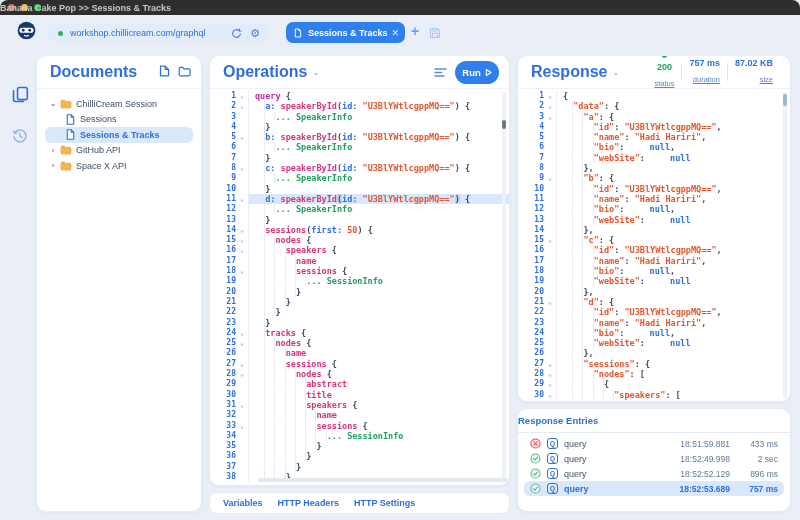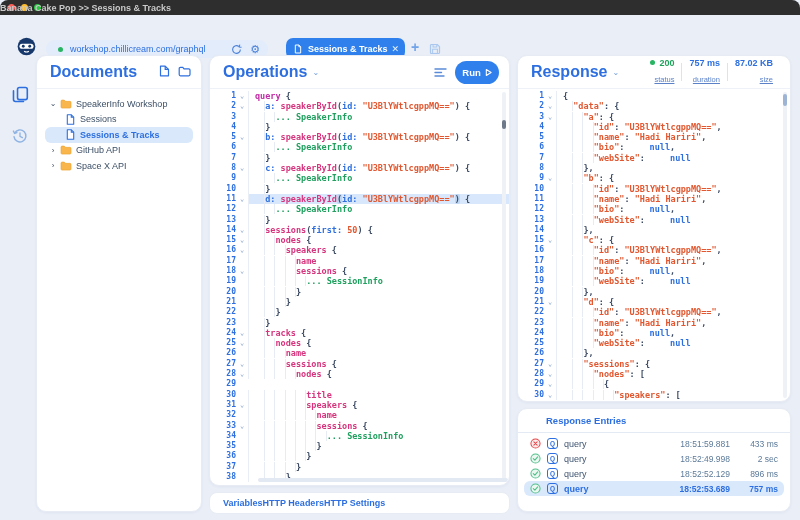--- a/index.html
+++ b/index.html
@@ -8,21 +8,21 @@
 
   
   .titlebar { position:absolute; left:0; top:0; width:800px; height:15px; background:#2e2e2e;
               border-radius:8px 8px 0 0; display:flex; align-items:center; }
   .traffic { display:flex; gap:6px; margin-left:8px; }
   .tl { width:7px; height:7px; border-radius:50%; }
   .tl.r { background:#ff5f57; } .tl.y { background:#febc2e; } .tl.g { background:#28c840; }
   .win-title { position:absolute; left:0; right:0; text-align:left; font-size:9px; font-weight:bold; color:#c9c9c9; }
 
   
-  .toolbar { position:absolute; left:0; top:15px; width:800px; height:37px;margin-top:16px; }
+  .toolbar { position:absolute; left:0; top:15px; width:800px; height:37px; }
   .logo { position:absolute; left:17px; top:6px; }
   .url-bar { position:absolute; left:46px; top:9px; width:222px; height:18px; background:#e2ecfa;
              border-radius:9px; display:flex; align-items:center; padding:0 8px; }
   .url-dot { width:5px; height:5px; border-radius:50%; background:#28b463; margin:0 7px 0 4px; flex:none; }
   .url-text { font-size:9px; color:#2d6fe0; flex:1; white-space:nowrap; }
   .url-ic { margin-left:8px; display:flex; align-items:center; }
   .gear-glyph { font-size:11px; color:#4a80d9; line-height:1; }
   .doc-tab { position:absolute; left:286px; top:7px; width:119px; height:21px; background:#2f80ed;
              border-radius:7px; display:flex; align-items:center; padding:0 8px; color:#fff; }
   .doc-tab .lbl { font-size:9px; font-weight:bold; flex:1; margin-left:6px; white-space:nowrap; }
@@ -34,21 +34,21 @@
   .rail-ic { position:absolute; left:12px; }
 
   
   .panel { position:absolute; background:#ffffff; border-radius:10px; border:1px solid #e7ecf4;
            box-shadow:0 1px 3px rgba(40,60,100,.05); overflow:hidden; }
   .p-docs { left:36px; top:55px; width:166px; height:457px; }
   .p-ops  { left:209px; top:55px; width:301px; height:431px; }
   .p-resp { left:517px; top:55px; width:274px; height:347px; }
   .p-entries { left:517px; top:408px; width:274px; height:104px; }
   .p-footer { position:absolute; left:209px; top:492px; width:301px; height:22px; background:#fff;
-              border-radius:8px; border:1px solid #e7ecf4; display:flex; align-items:center; padding:0 13px; }
+              border-radius:8px; border:1px solid #e7ecf4; display:flex; align-items:center; gap:15px; padding:0 13px; }
   .p-footer span { font-size:9px; font-weight:bold; color:#2d6fe0; white-space:nowrap; }
 
   .phead { height:33px; display:flex; align-items:center; padding:0 10px 0 13px; border-bottom:1px solid #eef2f8; }
   .ptitle { font-size:16px; font-weight:bold; color:#2d6fe0; white-space:nowrap; }
   .chev { font-size:8px; color:#6f9be0; margin-left:5px; }
 
   
   .dhead-icons { margin-left:auto; display:flex; gap:8px; align-items:center; }
   .find { margin:7px 8px 0 8px; height:17px; background:#e9eff8; border-radius:8px; display:flex;
           align-items:center; padding:0 7px; gap:5px; }
@@ -67,21 +67,21 @@
 
   
   .run-btn { margin-left:8px; width:44px; height:23px; background:#2f80ed; border:none; border-radius:12px;
              color:#fff; font-size:9.5px; font-weight:bold; display:flex; align-items:center;
              justify-content:center; gap:4px; font-family:"Liberation Sans",sans-serif; }
   .prettify { margin-left:auto; display:flex; align-items:center; }
 
   
   .stats { margin-left:auto; display:flex; align-items:center; }
   .stat { text-align:right; padding:0 7px; line-height:1.15; }
-  .stat .v { font-size:9px; font-weight:bold; color:#2d6fe0; display:flex; align-items:center; justify-content:flex-end; gap:4px; }
+  .stat .v { font-size:9px; font-weight:bold; color:#2d6fe0; display:flex; align-items:center; justify-content:flex-end; gap:4px;flex-direction:column; }
   .stat.ok .v { color:#1fa25c; }
   .stat .l { font-size:7.5px; color:#5b82c9;text-decoration:underline; }
   .stat-sep { width:1px; height:18px; background:#d9e3f2; }
   .sdot { width:5px; height:5px; border-radius:50%; background:#28b463; }
 
   
   .code { padding-top:2px; position:relative; }
   .code-line { display:flex; height:10.3px; line-height:10.3px; white-space:pre;
                font-family:"DejaVu Sans Mono", monospace; font-size:8.5px; font-weight:600; }
   .gut { width:26px; text-align:right; color:#2d6fe0; font-size:8px; flex:none; }
@@ -93,21 +93,21 @@
   .tk-str { color:#e2572f; } .tk-num { color:#e2572f; } .tk-frag { color:#1fa05e; }
   .tk-br { color:#3c4a63; } .tk-key { color:#e2572f; } .tk-nul { color:#2d6fe0;padding-left:20px; }
   .tk-brm { color:#3c4a63; background:#bdd6f4; border-radius:2px; }
 
   
   .vtrack { position:absolute; width:4px; border-radius:2px; background:#eef1f6; }
   .vthumb { position:absolute; width:4px; border-radius:2px; }
   .htrack { position:absolute; height:4px; border-radius:2px; background:#e3e9f2; }
 
   
-  .e-head { height:24px; display:flex; align-items:center; padding:0 28px; border-bottom:1px solid #e4eaf3; }
+  .e-head { height:24px; display:flex; align-items:center; padding:0 0; border-bottom:1px solid #e4eaf3; }
   .e-title { font-size:9.5px; font-weight:bold; color:#2d6fe0; }
   .e-rows { padding:3px 6px; }
   .e-row { height:15px; display:flex; align-items:center; gap:6px; padding:0 6px; border-radius:6px; }
   .e-row .q { width:11px; height:11px; border:1.2px solid #2d6fe0; border-radius:3px; color:#2d6fe0;
               font-size:6.5px; font-weight:bold; display:flex; align-items:center; justify-content:center; flex:none; }
   .e-row .elabel { font-size:9px; color:#3e5470; flex:1; }
   .e-row .etime { font-size:8.5px; color:#5c7a99; margin-left:auto; }
   .e-row .edur { font-size:8.5px; color:#5c7a99; width:42px; text-align:right; }
   .e-row.sel { background:#d9e8fb; }
   .e-row.sel .elabel, .e-row.sel .etime, .e-row.sel .edur { color:#2d6fe0; font-weight:bold; }
@@ -197,21 +197,21 @@
     </span>
   </div>
   <div class="tree" id="doc-tree">
       <div class="tree-row">
         <span class="tchev">⌄</span>
         <span class="ticon">
           <svg width="12" height="10" viewBox="0 0 13 11">
             <path d="M1 2.4 Q1 1.2 2.2 1.2 L4.6 1.2 L5.8 2.6 L10.8 2.6 Q12 2.6 12 3.8 L12 8.8 Q12 10 10.8 10 L2.2 10 Q1 10 1 8.8 Z" fill="#f8b64c" stroke="#eda231" stroke-width="0.7"></path>
           </svg>
         </span>
-        <span class="tlabel">SpeakerInfo Workshop</span>
+        <span class="tlabel">ChilliCream Session</span>
       </div>
       <div class="tree-row child">
         <span class="ticon">
           <svg width="9" height="11" viewBox="0 0 9 11">
             <path d="M1.3 0.8 L5.3 0.8 L7.7 3.2 L7.7 10.2 L1.3 10.2 Z" fill="#fff" stroke="#2d6fe0" stroke-width="1.1" stroke-linejoin="round"></path>
             <path d="M5.3 0.8 L5.3 3.2 L7.7 3.2" fill="none" stroke="#2d6fe0" stroke-width="1.1"></path>
           </svg>
         </span>
         <span class="tlabel">Sessions</span>
       </div>
@@ -283,21 +283,21 @@
       <div class="code-line"><span class="gut">19</span><span class="fold"></span><span class="ltxt"><span class="tk-pl ind">          </span><span class="tk-frag">... SessionInfo</span></span></div>
       <div class="code-line"><span class="gut">20</span><span class="fold"></span><span class="ltxt"><span class="tk-pl ind">        </span><span class="tk-br">}</span></span></div>
       <div class="code-line"><span class="gut">21</span><span class="fold"></span><span class="ltxt"><span class="tk-pl ind">      </span><span class="tk-br">}</span></span></div>
       <div class="code-line"><span class="gut">22</span><span class="fold"></span><span class="ltxt"><span class="tk-pl ind">    </span><span class="tk-br">}</span></span></div>
       <div class="code-line"><span class="gut">23</span><span class="fold"></span><span class="ltxt"><span class="tk-pl ind">  </span><span class="tk-br">}</span></span></div>
       <div class="code-line"><span class="gut">24</span><span class="fold">⌄</span><span class="ltxt"><span class="tk-pl ind">  </span><span class="tk-fld">tracks</span><span class="tk-pl"> </span><span class="tk-br">{</span></span></div>
       <div class="code-line"><span class="gut">25</span><span class="fold">⌄</span><span class="ltxt"><span class="tk-pl ind">    </span><span class="tk-fld">nodes</span><span class="tk-pl"> </span><span class="tk-br">{</span></span></div>
       <div class="code-line"><span class="gut">26</span><span class="fold"></span><span class="ltxt"><span class="tk-pl ind">      </span><span class="tk-fld">name</span></span></div>
       <div class="code-line"><span class="gut">27</span><span class="fold">⌄</span><span class="ltxt"><span class="tk-pl ind">      </span><span class="tk-fld">sessions</span><span class="tk-pl"> </span><span class="tk-br">{</span></span></div>
       <div class="code-line"><span class="gut">28</span><span class="fold">⌄</span><span class="ltxt"><span class="tk-pl ind">        </span><span class="tk-fld">nodes</span><span class="tk-pl"> </span><span class="tk-br">{</span></span></div>
-      <div class="code-line"><span class="gut">29</span><span class="fold"></span></div>
+      <div class="code-line"><span class="gut">29</span><span class="fold"></span><span class="ltxt"><span class="tk-pl ind">          </span><span class="tk-fld">abstract</span></span></div>
       <div class="code-line"><span class="gut">30</span><span class="fold"></span><span class="ltxt"><span class="tk-pl ind">          </span><span class="tk-fld">title</span></span></div>
       <div class="code-line"><span class="gut">31</span><span class="fold">⌄</span><span class="ltxt"><span class="tk-pl ind">          </span><span class="tk-fld">speakers</span><span class="tk-pl"> </span><span class="tk-br">{</span></span></div>
       <div class="code-line"><span class="gut">32</span><span class="fold"></span><span class="ltxt"><span class="tk-pl ind">            </span><span class="tk-fld">name</span></span></div>
       <div class="code-line"><span class="gut">33</span><span class="fold">⌄</span><span class="ltxt"><span class="tk-pl ind">            </span><span class="tk-fld">sessions</span><span class="tk-pl"> </span><span class="tk-br">{</span></span></div>
       <div class="code-line"><span class="gut">34</span><span class="fold"></span><span class="ltxt"><span class="tk-pl ind">              </span><span class="tk-frag">... SessionInfo</span></span></div>
       <div class="code-line"><span class="gut">35</span><span class="fold"></span><span class="ltxt"><span class="tk-pl ind">            </span><span class="tk-br">}</span></span></div>
       <div class="code-line"><span class="gut">36</span><span class="fold"></span><span class="ltxt"><span class="tk-pl ind">          </span><span class="tk-br">}</span></span></div>
       <div class="code-line"><span class="gut">37</span><span class="fold"></span><span class="ltxt"><span class="tk-pl ind">        </span><span class="tk-br">}</span></span></div>
       <div class="code-line"><span class="gut">38</span><span class="fold"></span><span class="ltxt"><span class="tk-pl ind">      </span><span class="tk-br">}</span></span></div>
     </div>

